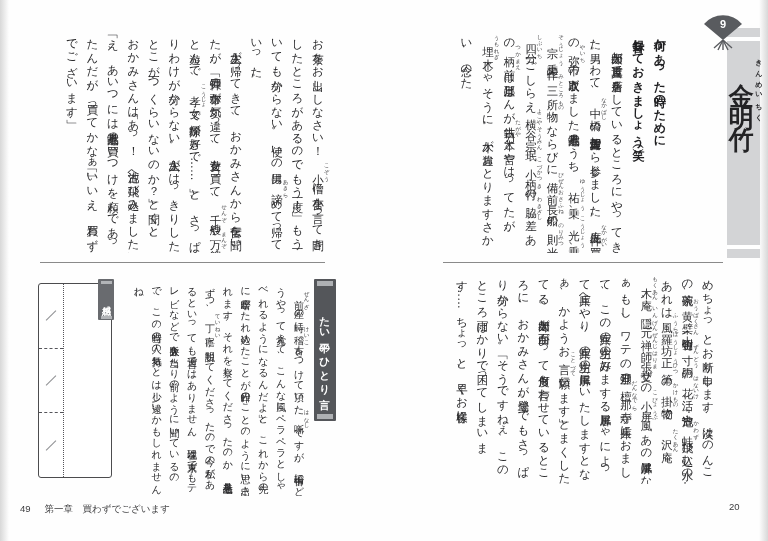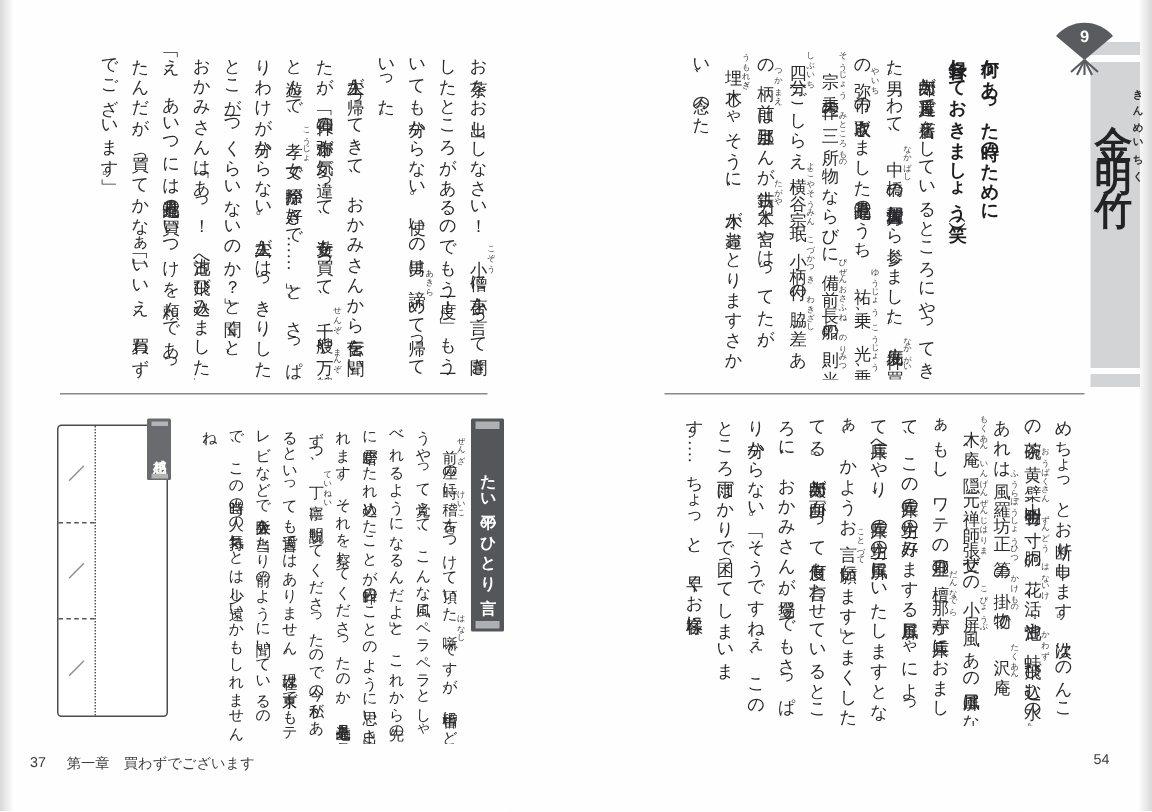--- a/index.html
+++ b/index.html
@@ -86,21 +86,21 @@
     <div class="hline">録音しておきましょう（笑）</div>
     <p>　与太郎が道具屋で店番をしているところにやってきた男。「わて、<ruby>中橋<rt>なかばし</rt></ruby>の加賀屋佐吉方から参じました。先度<ruby>仲買<rt>なかがい</rt></ruby>の<ruby>弥市<rt>やいち</rt></ruby>の取次ぎました道具七品のうち、<ruby>祐乗<rt>ゆうじょう</rt></ruby>、<ruby>光乗<rt>こうじょう</rt></ruby>、<ruby>宗乗<rt>そうじょう</rt></ruby>三作の<ruby>三所物<rt>みところもの</rt></ruby>、ならびに<ruby>備前長船<rt>びぜんおさふね</rt></ruby>の<ruby>則光<rt>のりみつ</rt></ruby>、<ruby>四分一<rt>しぶいち</rt></ruby>ごしらえ<ruby>横谷宗珉<rt>よこやそうみん</rt></ruby>、<ruby>小柄付<rt>こづかつき</rt></ruby>の<ruby>脇差<rt>わきざし</rt></ruby>、あの<ruby>柄前<rt>つかまえ</rt></ruby>は旦那はんが古<ruby>鉄刀木<rt>たがや</rt></ruby>と言やはってたが、<ruby>埋木<rt>うもれぎ</rt></ruby>じゃそうに、木が違おとりますさかい、念のた</p>
   </div>
 
   <hr class="divider div-r">
 
   <div class="vtext pitch-sm" style="left:428px;top:272px;width:290px;height:212px;">
     <p>めちょっとお断り申します。次はのんこの茶碗、<ruby>黄檗山<rt>おうばくさん</rt></ruby>金明竹、<ruby>寸胴<rt>ずんどう</rt></ruby>の<ruby>花活<rt>はないけ</rt></ruby>、『古池や<ruby>蛙<rt>かわず</rt></ruby>飛び込む水の音』あれは<ruby>風羅坊<rt>ふうらぼう</rt></ruby><ruby>正筆<rt>しょうひつ</rt></ruby>の<ruby>掛物<rt>かけもの</rt></ruby>で、<ruby>沢庵<rt>たくあん</rt></ruby>、<ruby>木庵<rt>もくあん</rt></ruby>、<ruby>隠元禅師<rt>いんげんぜんじ</rt></ruby><ruby>張交<rt>はりま</rt></ruby>ぜの<ruby>小屏風<rt>こびょうぶ</rt></ruby>、あの屏風はなぁもし、ワテの旦那の<ruby>檀那寺<rt>だんなでら</rt></ruby>が兵庫におまして、この兵庫の坊主の好みまする屏風じゃによって兵庫へやり、兵庫の坊主の屏風にいたしますとなぁ、かようお<ruby>言伝<rt>ことづて</rt></ruby>願います」とまくしたてる。与太郎が面白がって何度も言わせているところに、おかみさんが登場。でもさっぱり分からない。「そうですねぇ、このところ雨ばかりで困ってしまいます……ちょっと、早くお客様に</p>
   </div>
 
-  <div class="pagenum pn-36">54</div>
+  <div class="pagenum pn-36">20</div>
 
   <div class="vtext pitch-sm" style="left:38px;top:31px;width:292px;height:222px;">
     <p>お茶をお出ししなさい！　<ruby>小僧<rt>こぞう</rt></ruby>に小言を言って聞き逃したところがあるのでもう一度！」。もう一度聞いても分からない。使いの男は<ruby>諦<rt>あきら</rt></ruby>めて帰っていった。</p>
     <p>　主人が帰ってきて、おかみさんから伝言を聞いたが、「仲買の弥市が気が違って、遊女を買って、<ruby>千艘<rt>せんぞ</rt></ruby>や<ruby>万艘<rt>まんぞ</rt></ruby>と遊んで、<ruby>孝女<rt>こうじょ</rt></ruby>で掃除が好きで……」と、さっぱりわけが分からない。主人が「はっきりしたとこが一つくらいないのか？」と聞くと、おかみさんは「あっ！　古池へ飛び込みました」「え、あいつには道具七品の買いつけを頼んであったんだが、買ってかなぁ」「いいえ、買わずでございます」。</p>
   </div>
 
   <hr class="divider div-l">
 
   <div class="hitori-label">
     <span class="cap"></span>
@@ -126,16 +126,16 @@
     </div>
     <div class="kanso-right"></div>
     <div class="kanso-tab">
       <span class="cap"></span>
       <span class="kt-text">感想</span>
       <span class="cap"></span>
     </div>
   </div>
 
   <div class="footer">
-    <span class="fnum">37</span>
+    <span class="fnum">49</span>
     <span class="ftext">第一章　買わずでございます</span>
   </div>
 </div>
 
 </body></html>

